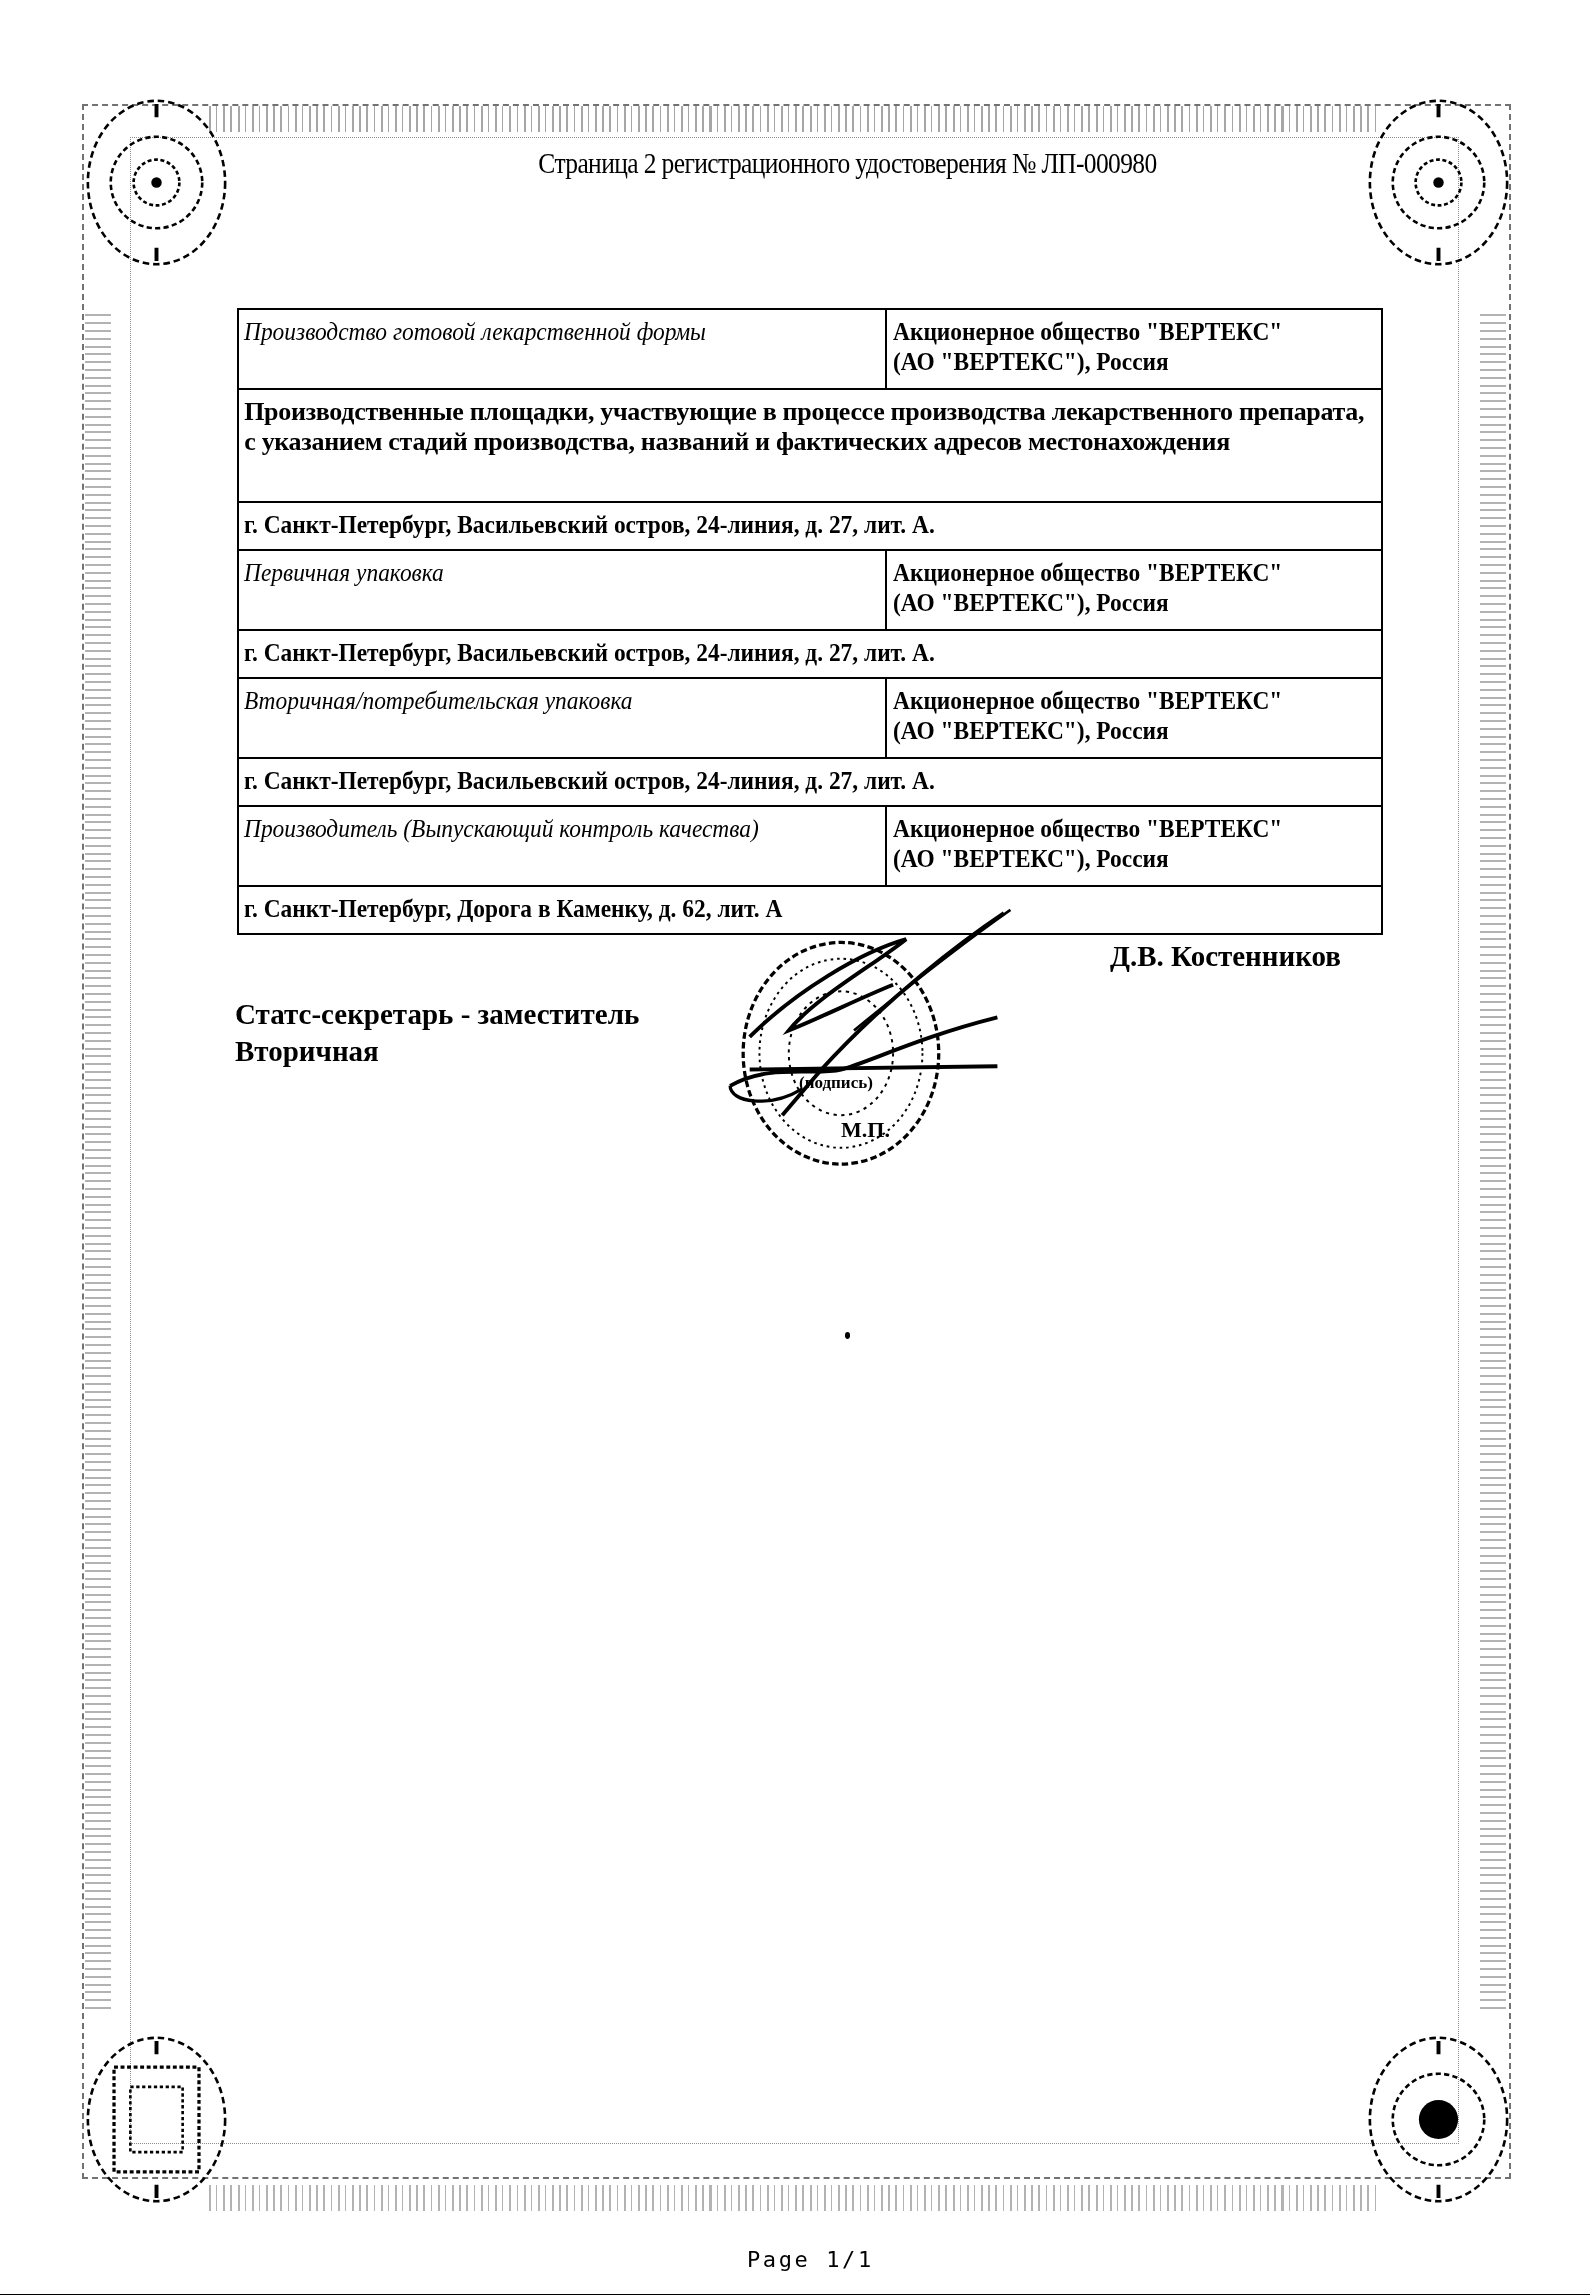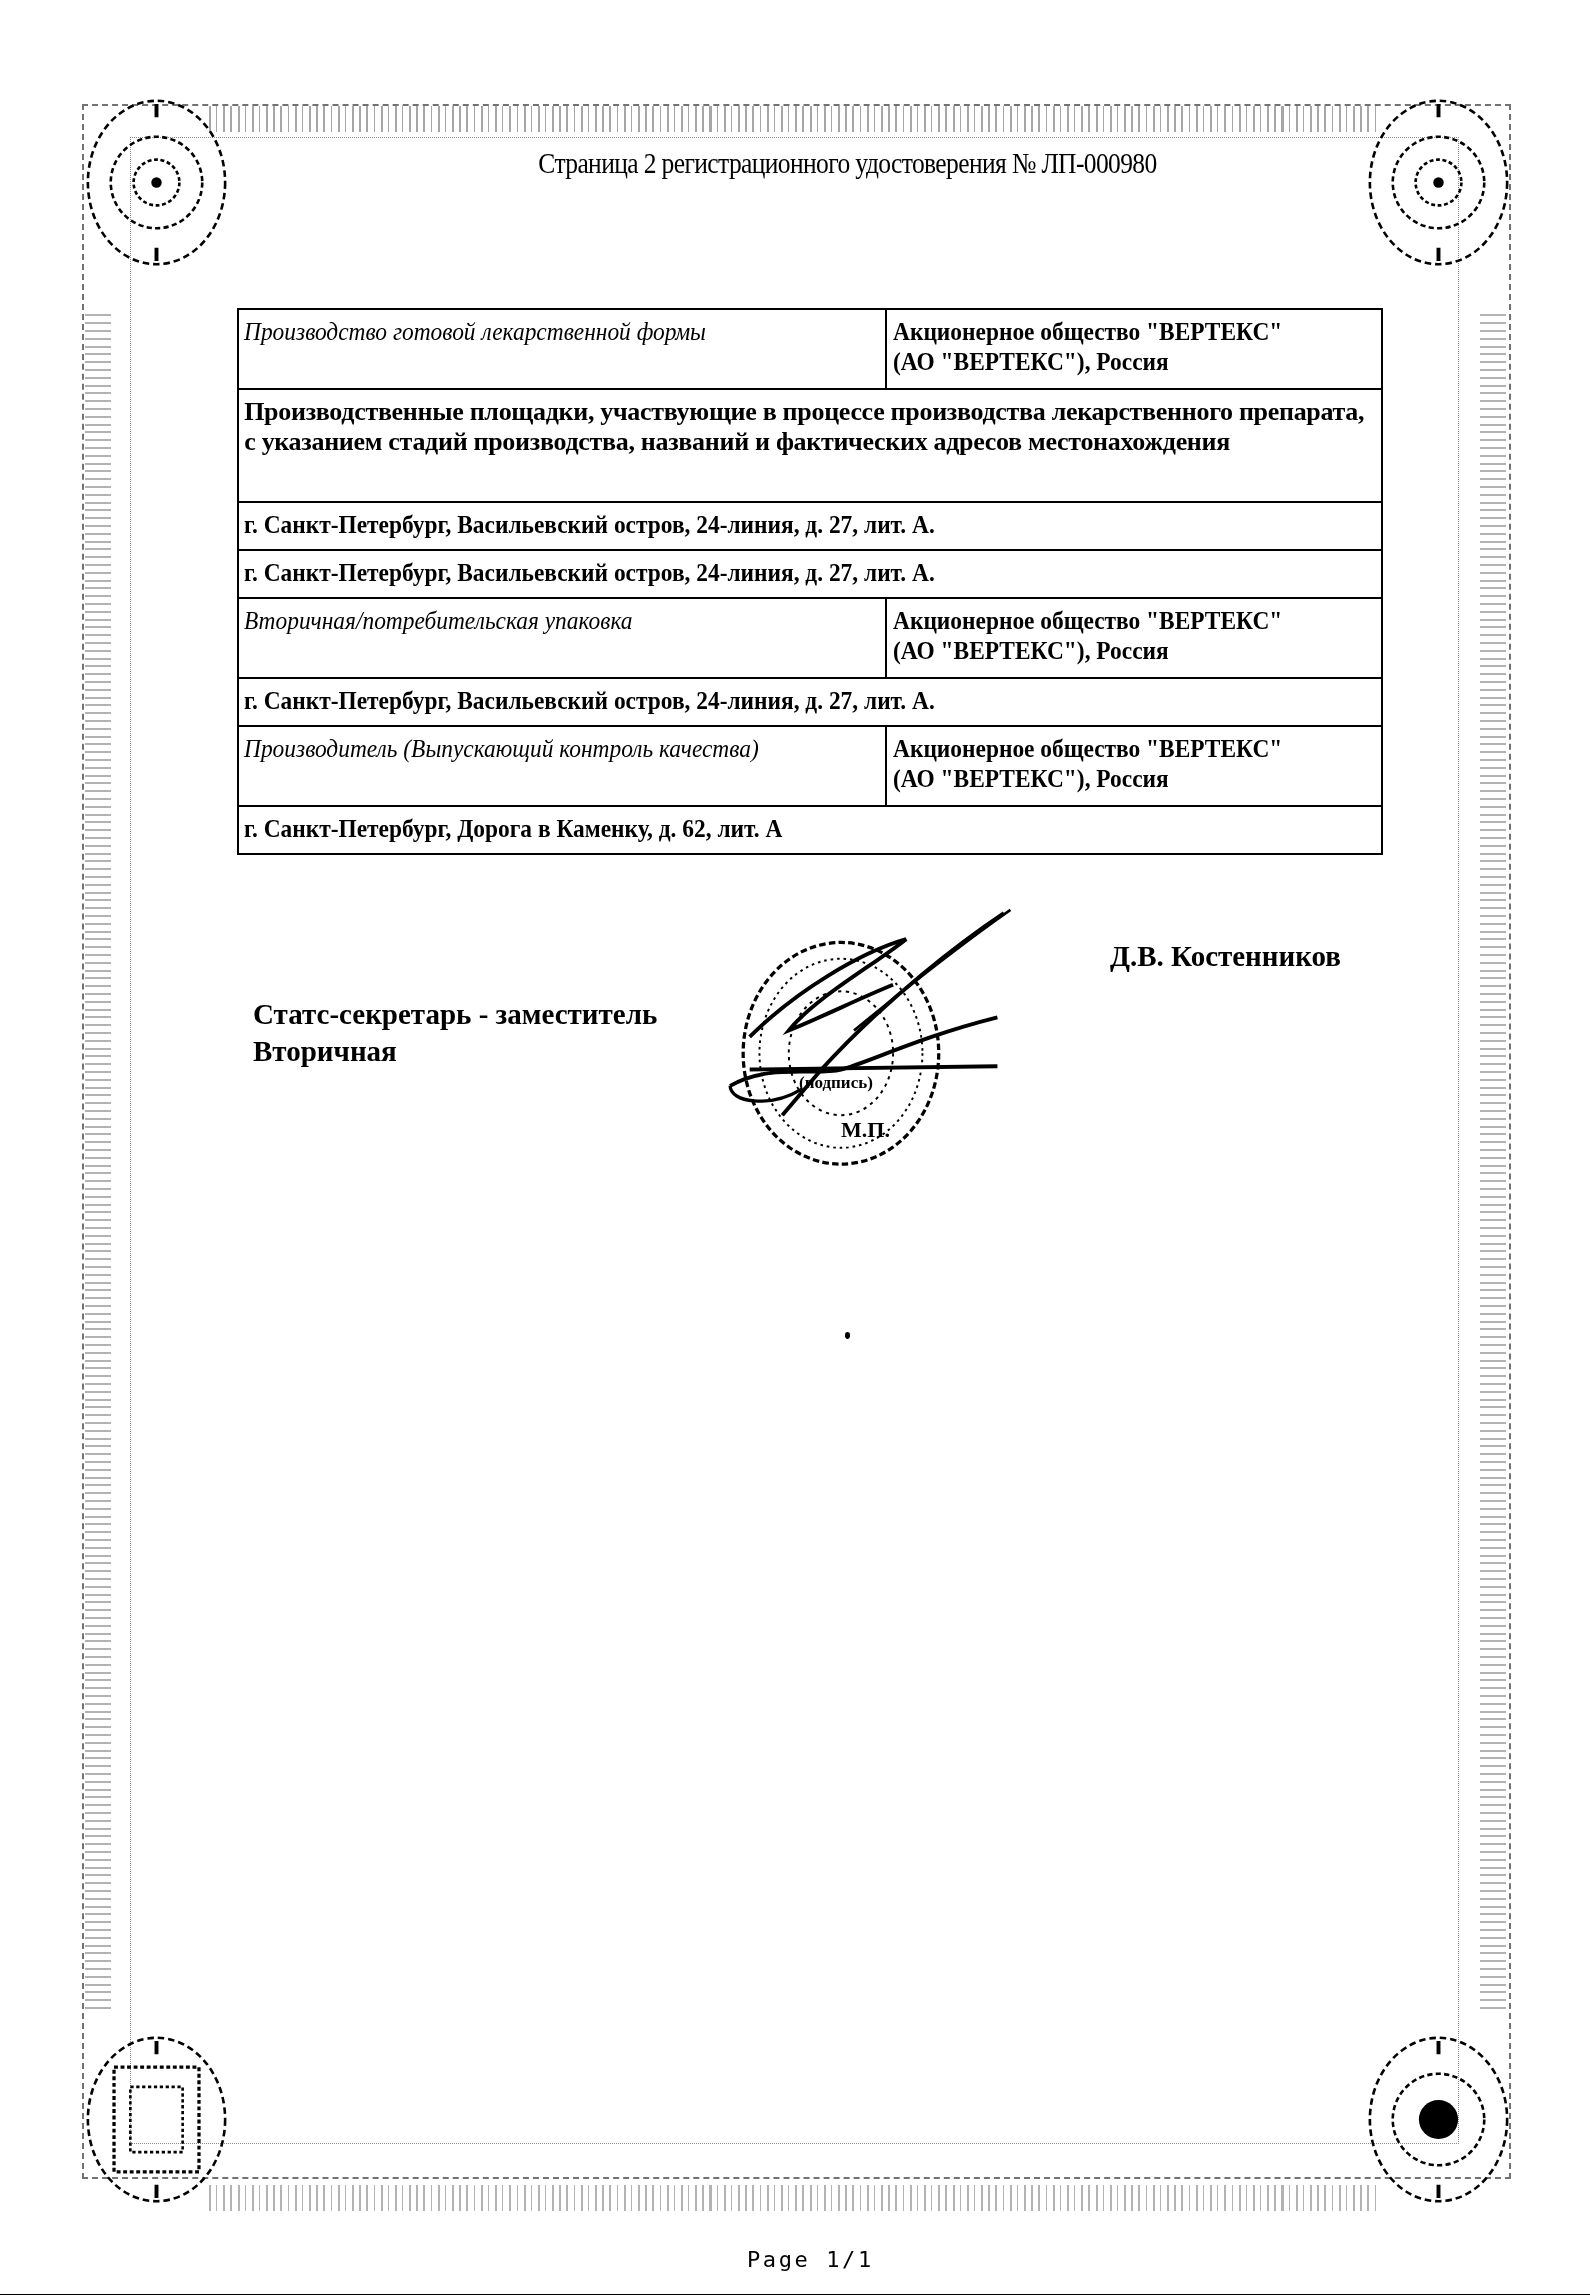--- a/index.html
+++ b/index.html
@@ -27,21 +27,21 @@
   .title { position:absolute; left:456px; top:147px; width:783px; text-align:center; font-size:29px; letter-spacing:-0.7px; transform:scaleX(.88); transform-origin:center; }
 
   table.sites { position:absolute; left:237px; top:308px; width:1146px; border-collapse:collapse; table-layout:fixed; }
   table.sites td { border:2.6px solid #000; padding:6.5px 5.2px; font-size:26px; line-height:30px; vertical-align:top; }
   table.sites td.head { font-weight:bold; height:98px; letter-spacing:-0.3px; }
   table.sites td.stage { font-style:italic; width:636px; height:65px; }
   table.sites td.org { font-weight:bold; height:65px; }
   table.sites td.addr { font-weight:bold; height:33px; }
   .cond { display:inline-block; transform:scaleX(.9); transform-origin:left; white-space:nowrap; }
 
-  .sign-left { position:absolute; left:253px; top:996px; font-size:29px; font-weight:bold; line-height:37px; }
+  .sign-left { position:absolute; left:235px; top:996px; font-size:29px; font-weight:bold; line-height:37px; }
   .sign-right { position:absolute; left:1102px; top:940px; font-size:29px; font-weight:bold;margin-left:8px; }
 
   .stamp { position:absolute; left:691px; top:900px; width:339px; height:300px; }
   .stamp svg { width:100%; height:100%; }
   .stamp-sig { position:absolute; left:799px; top:1073px; font-size:17px; font-weight:bold; }
   .stamp-mp  { position:absolute; left:841px; top:1109px; font-size:22px; font-weight:bold;margin-top:8px; }
 
   .dot { position:absolute; left:845px; top:1332px; width:5.2px; height:6.5px; background:#000; border-radius:50%; }
 
   .footer { position:absolute; left:747px; top:2247px; font-family:"DejaVu Sans Mono","Liberation Mono",monospace; font-size:22px; font-weight:normal; letter-spacing:2.6px; }
@@ -102,20 +102,24 @@
   </tr>
 
   <tr>
     <td class="head" colspan="2">Производственные площадки, участвующие в процессе производства лекарственного препарата, с указанием стадий производства, названий и фактических адресов местонахождения</td>
   </tr>
   <tr>
     <td class="addr" colspan="2"><span class="cond">г. Санкт-Петербург, Васильевский остров, 24-линия, д. 27, лит. А.</span></td>
   </tr>
 
   <tr>
+    <td class="stage"><span class="cond">Первичная упаковка</span></td>
+    <td class="org"><span class="cond">Акционерное общество "ВЕРТЕКС"</span><br><span class="cond">(АО "ВЕРТЕКС"), Россия</span></td>
+  </tr>
+  <tr>
     <td class="addr" colspan="2"><span class="cond">г. Санкт-Петербург, Васильевский остров, 24-линия, д. 27, лит. А.</span></td>
   </tr>
 
   <tr>
     <td class="stage"><span class="cond">Вторичная/потребительская упаковка</span></td>
     <td class="org"><span class="cond">Акционерное общество "ВЕРТЕКС"</span><br><span class="cond">(АО "ВЕРТЕКС"), Россия</span></td>
   </tr>
   <tr>
     <td class="addr" colspan="2"><span class="cond">г. Санкт-Петербург, Васильевский остров, 24-линия, д. 27, лит. А.</span></td>
   </tr>

